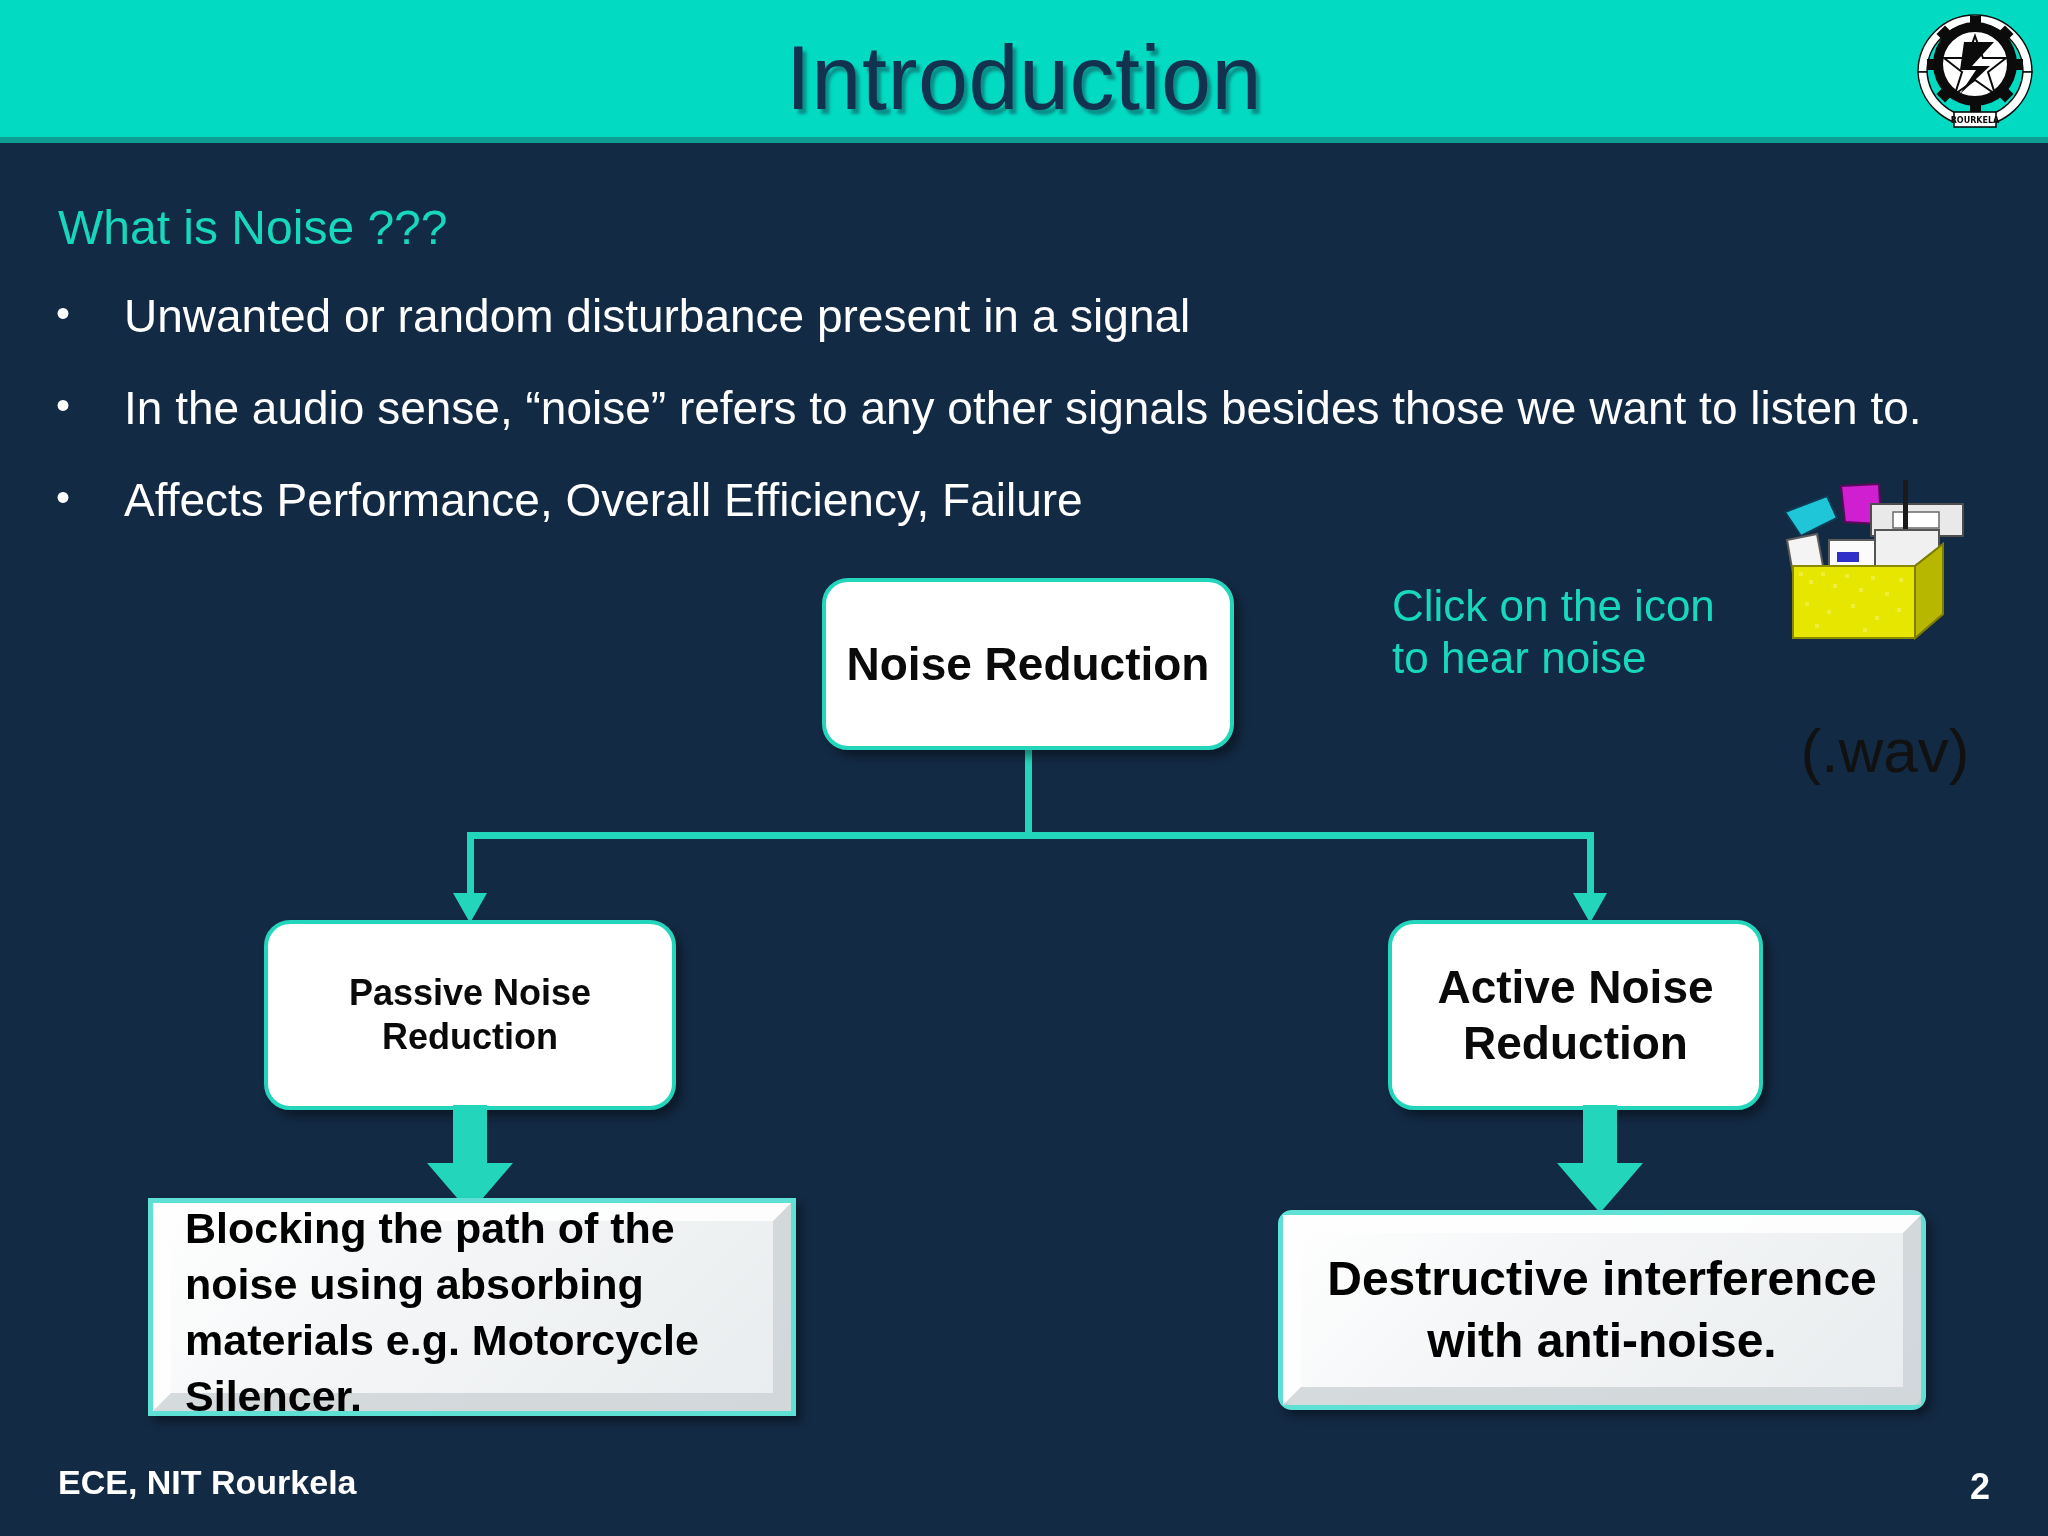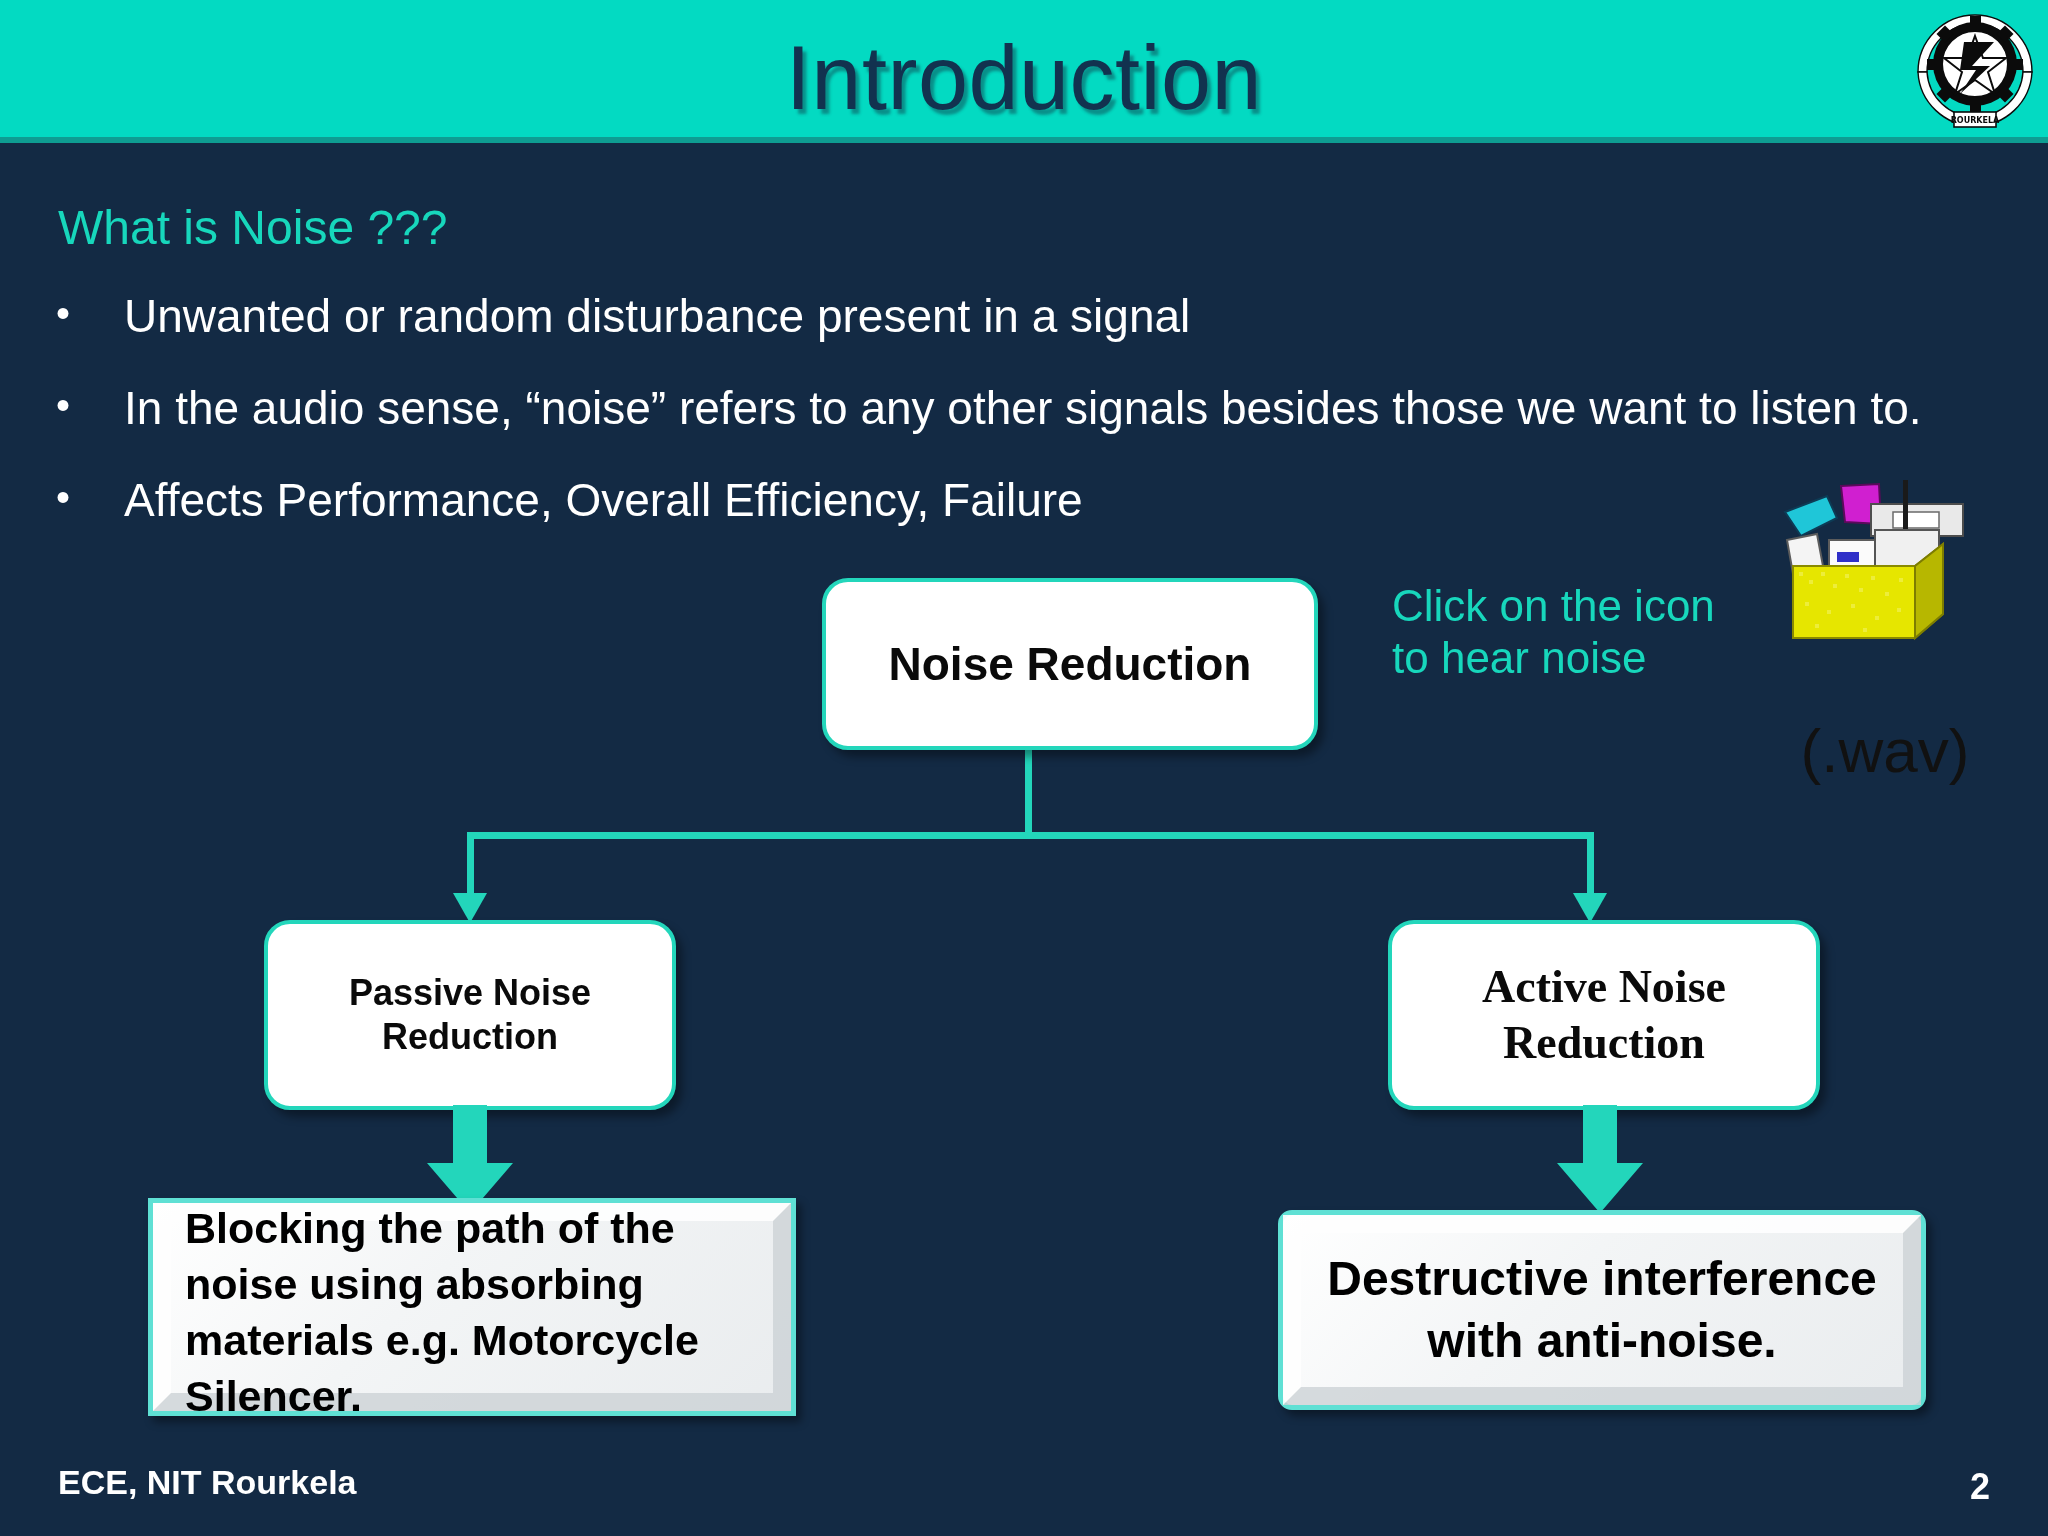--- a/index.html
+++ b/index.html
@@ -117,23 +117,23 @@
     box-shadow: 6px 7px 9px rgba(0,0,0,0.38);
     display: flex;
     align-items: center;
     justify-content: center;
     text-align: center;
     color: #0a0a0a;
     font-weight: bold;
     line-height: 1.22;
     box-sizing: border-box;
   }
-  #node-root   { left: 822px;  top: 578px;  width: 496px; height: 172px; font-size: 46px; }
+  #node-root   { left: 822px;  top: 578px;  width: 412px; height: 172px; font-size: 46px; }
   #node-left   { left: 264px;  top: 920px;  width: 412px; height: 190px; font-size: 36px; }
-  #node-right  { left: 1388px; top: 920px;  width: 432px; height: 190px; font-size: 46px; font-family: Liberation Serif, serif; }
+  #node-right  { left: 1388px; top: 920px;  width: 375px; height: 190px; font-size: 46px; }
 
   
   .conn { position: absolute; background: #23d6bb; }
   #conn-vert-top { left: 1025px; top: 750px; width: 7px; height: 88px; }
   #conn-horiz    { left: 467px;  top: 832px; width: 1127px; height: 7px; }
   #conn-vert-l   { left: 467px;  top: 832px; width: 7px; height: 64px; }
   #conn-vert-r   { left: 1587px; top: 832px; width: 7px; height: 64px; }
   .arrow-thin {
     position: absolute;
     width: 0; height: 0;

